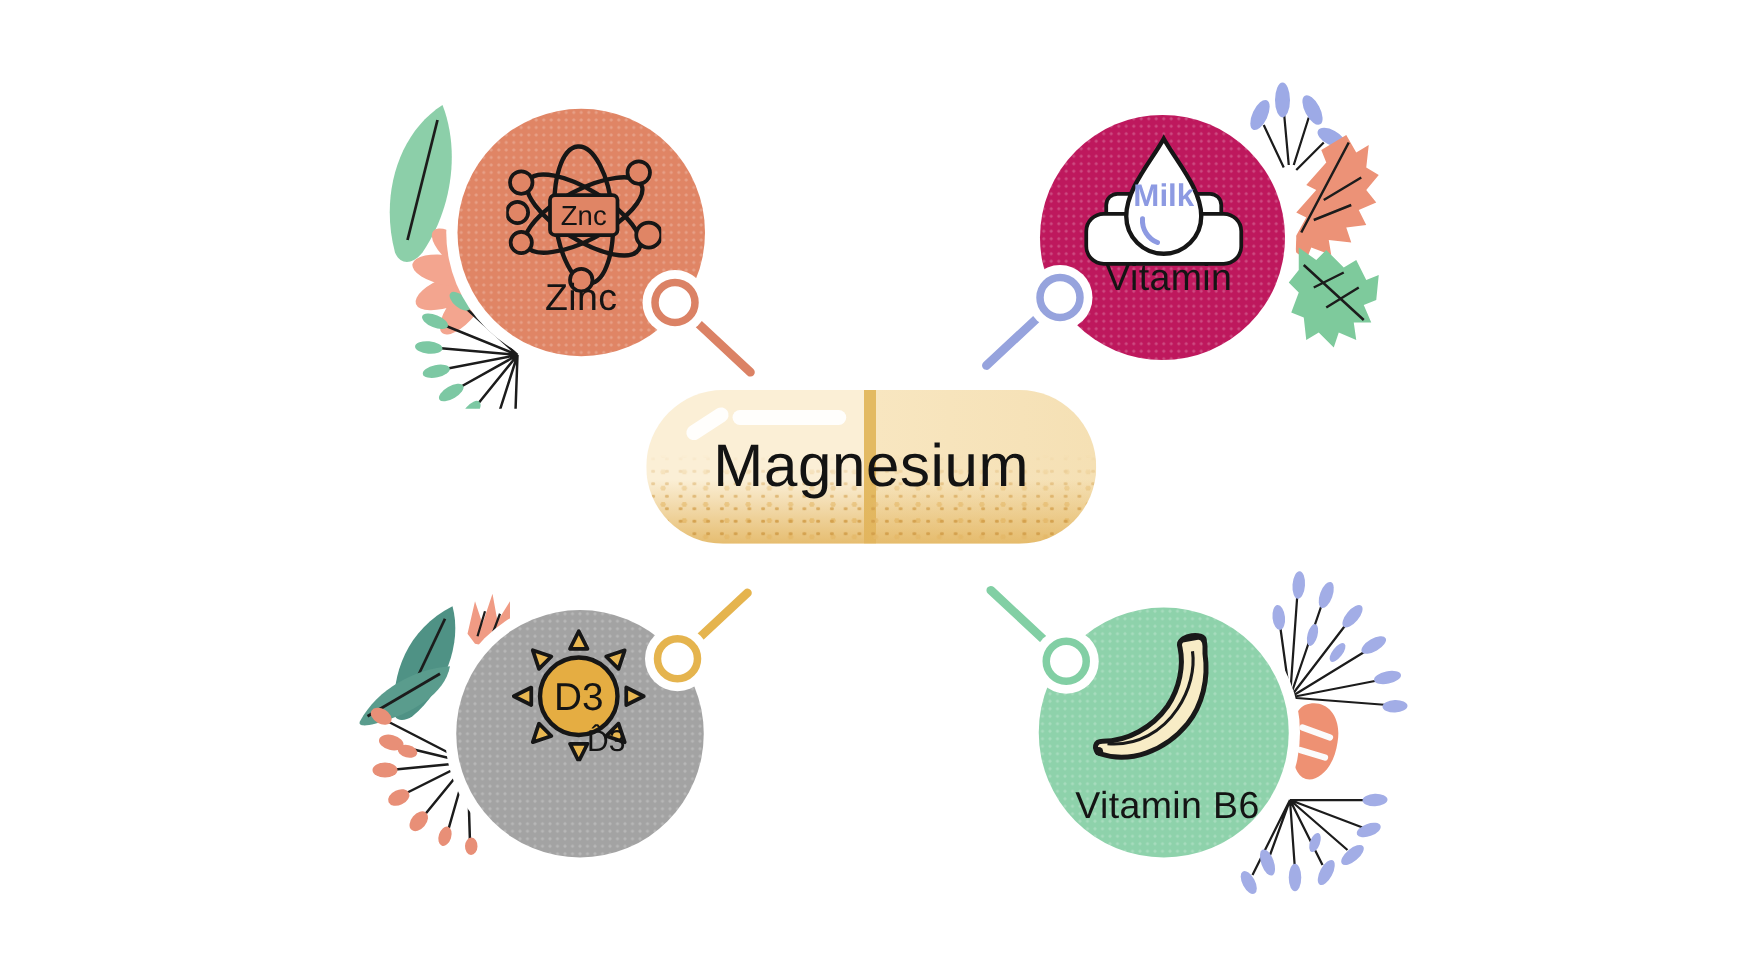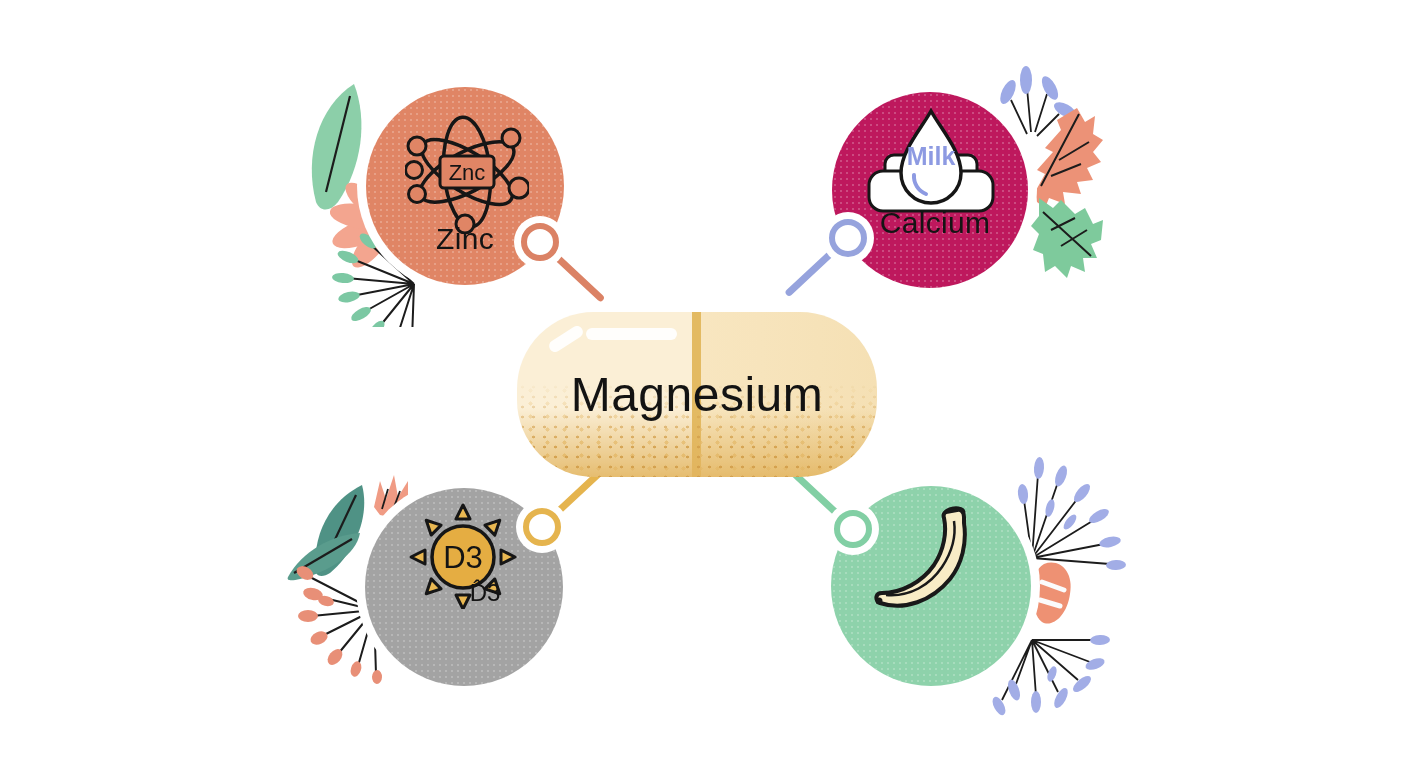--- a/index.html
+++ b/index.html
@@ -51,21 +51,21 @@
     position:absolute; width:26px; height:26px; border-radius:50%;
     background:#ffffff; border:6px solid; z-index:4;
     box-shadow:0 0 0 7px #ffffff;
   }
   .dot-zinc    { left:521px; top:223px; border-color:#db8265; }
   .dot-calcium { left:829px; top:219px; border-color:#96a3dd; }
   .dot-d3      { left:523px; top:508px; border-color:#e5b44e; }
   .dot-b6      { left:834px; top:510px; border-color:#82cfa4; }
 
   .pill {
-    position:absolute; left:517px; top:312px; width:360px; height:165px;
+    position:absolute; left:517px; top:312px; width:360px; height:123px;
     border-radius:77px; z-index:3;
     background:
       linear-gradient(to top, rgba(226,180,94,0.85), rgba(226,180,94,0) 42%),
       linear-gradient(to right, #fbefd6 0%, #fbefd6 48.5%, #e3ba62 48.5%, #e3ba62 51%, #f8e6c0 51%, #f5e0b4 100%);
     display:flex; align-items:center; justify-content:center;
   }
   .pill::after { 
     content:""; position:absolute; inset:0; border-radius:77px;
     background-image:
       radial-gradient(circle, rgba(210,158,74,0.9) 1.3px, transparent 1.6px),
@@ -247,21 +247,21 @@
   </div>
 
   <div class="circle c-calcium">
     <svg class="icon-svg milk-pos" width="130" height="115" viewBox="-65 -62 130 115">
       <rect x="-46" y="-12" width="92" height="24" rx="9" fill="#ffffff" stroke="#161616" stroke-width="3"></rect>
       <rect x="-62" y="4" width="124" height="40" rx="14" fill="#ffffff" stroke="#161616" stroke-width="3"></rect>
       <path d="M0,-56 C10,-38 30,-16 30,6 A30,30 0 1 1 -30,6 C-30,-16 -10,-38 0,-56 Z" fill="#ffffff" stroke="#161616" stroke-width="3.5"></path>
       <text x="0" y="-2" text-anchor="middle" font-size="25" font-weight="700" fill="#8d9ae2">Milk</text>
       <path d="M-17,8 A19,19 0 0 0 -5,27" fill="none" stroke="#8d9ae2" stroke-width="4" stroke-linecap="round"></path>
     </svg>
-    <div class="node-label">Calcium</div>
+    <div class="node-label">Vitamin</div>
   </div>
 
   <div class="circle c-d3">
     <svg class="icon-svg sun-pos" width="135" height="110" viewBox="-62 -58 135 110">
       <g fill="#e9b852" stroke="#161616" stroke-width="3" stroke-linejoin="round">
         <g transform="rotate(0)">
             <polygon points="0,-52 -7,-38 7,-38"></polygon>
           </g>
         <g transform="rotate(45)">
             <polygon points="0,-52 -7,-38 7,-38"></polygon>
@@ -291,20 +291,21 @@
     </svg>
   </div>
 
   <div class="circle c-b6">
     <svg class="icon-svg banana-pos" width="110" height="115" viewBox="0 0 110 115">
       <ellipse cx="84" cy="8" rx="10" ry="5" transform="rotate(-8 84 8)" fill="#f8ecc6" stroke="#191919" stroke-width="3"></ellipse>
       <path d="M10,98 C34,106 62,96 80,74 C92,59 97,38 94,18 L94,12 C94,7 91,4 87,5 L76,7 C74,8 73,10 74,13 C77,27 74,45 64,60 C52,77 32,88 12,88 C6,88 4,94 10,98 Z" fill="#f8ecc6" stroke="#191919" stroke-width="4" stroke-linejoin="round"></path>
       <path d="M16,90 C40,92 60,80 72,62 C82,47 86,30 84,16" fill="none" stroke="#191919" stroke-width="2.5"></path>
       <circle cx="9" cy="96" r="3.5" fill="#191919"></circle>
     </svg>
+    <div class="node-label">Vitamin B6</div>
   </div>
 
   <div class="dot dot-zinc"></div>
   <div class="dot dot-calcium"></div>
   <div class="dot dot-d3"></div>
   <div class="dot dot-b6"></div>
 
   <div class="pill">
     <div class="hl hl-short"></div>
     <div class="hl hl-long"></div>

